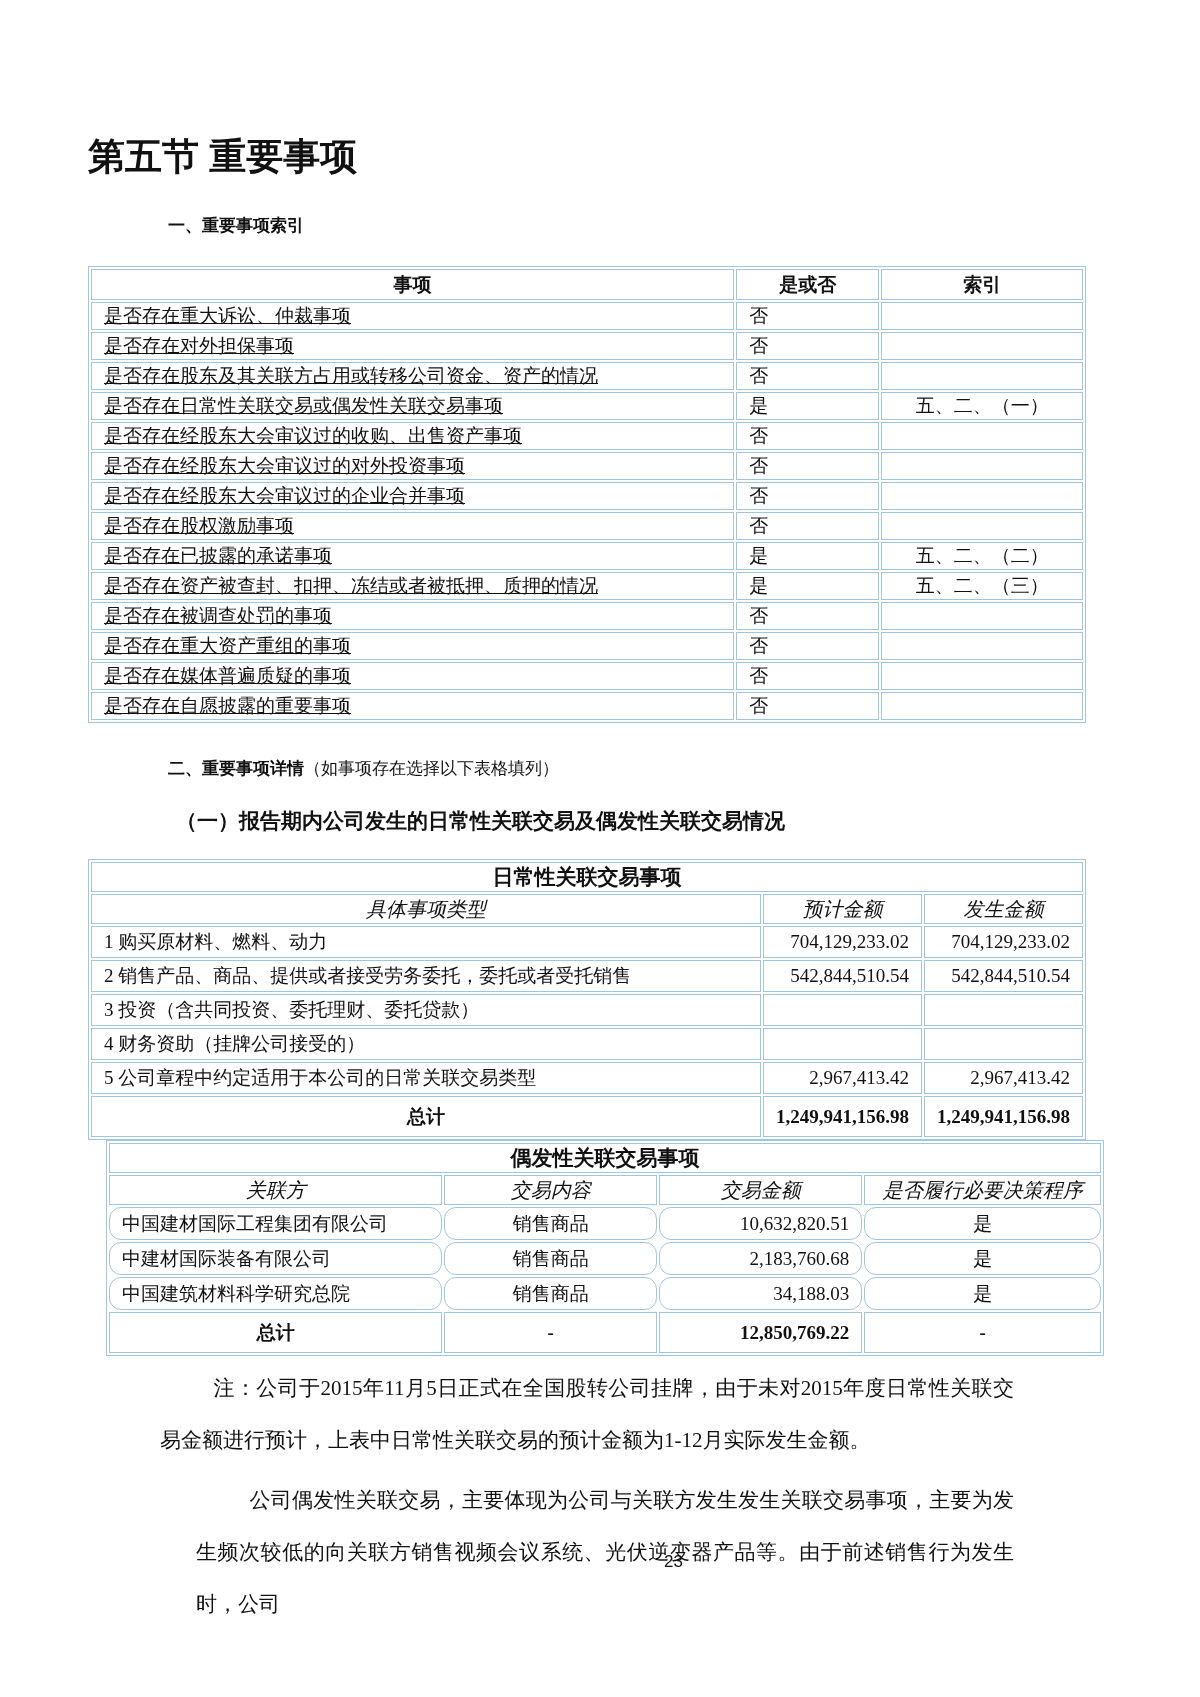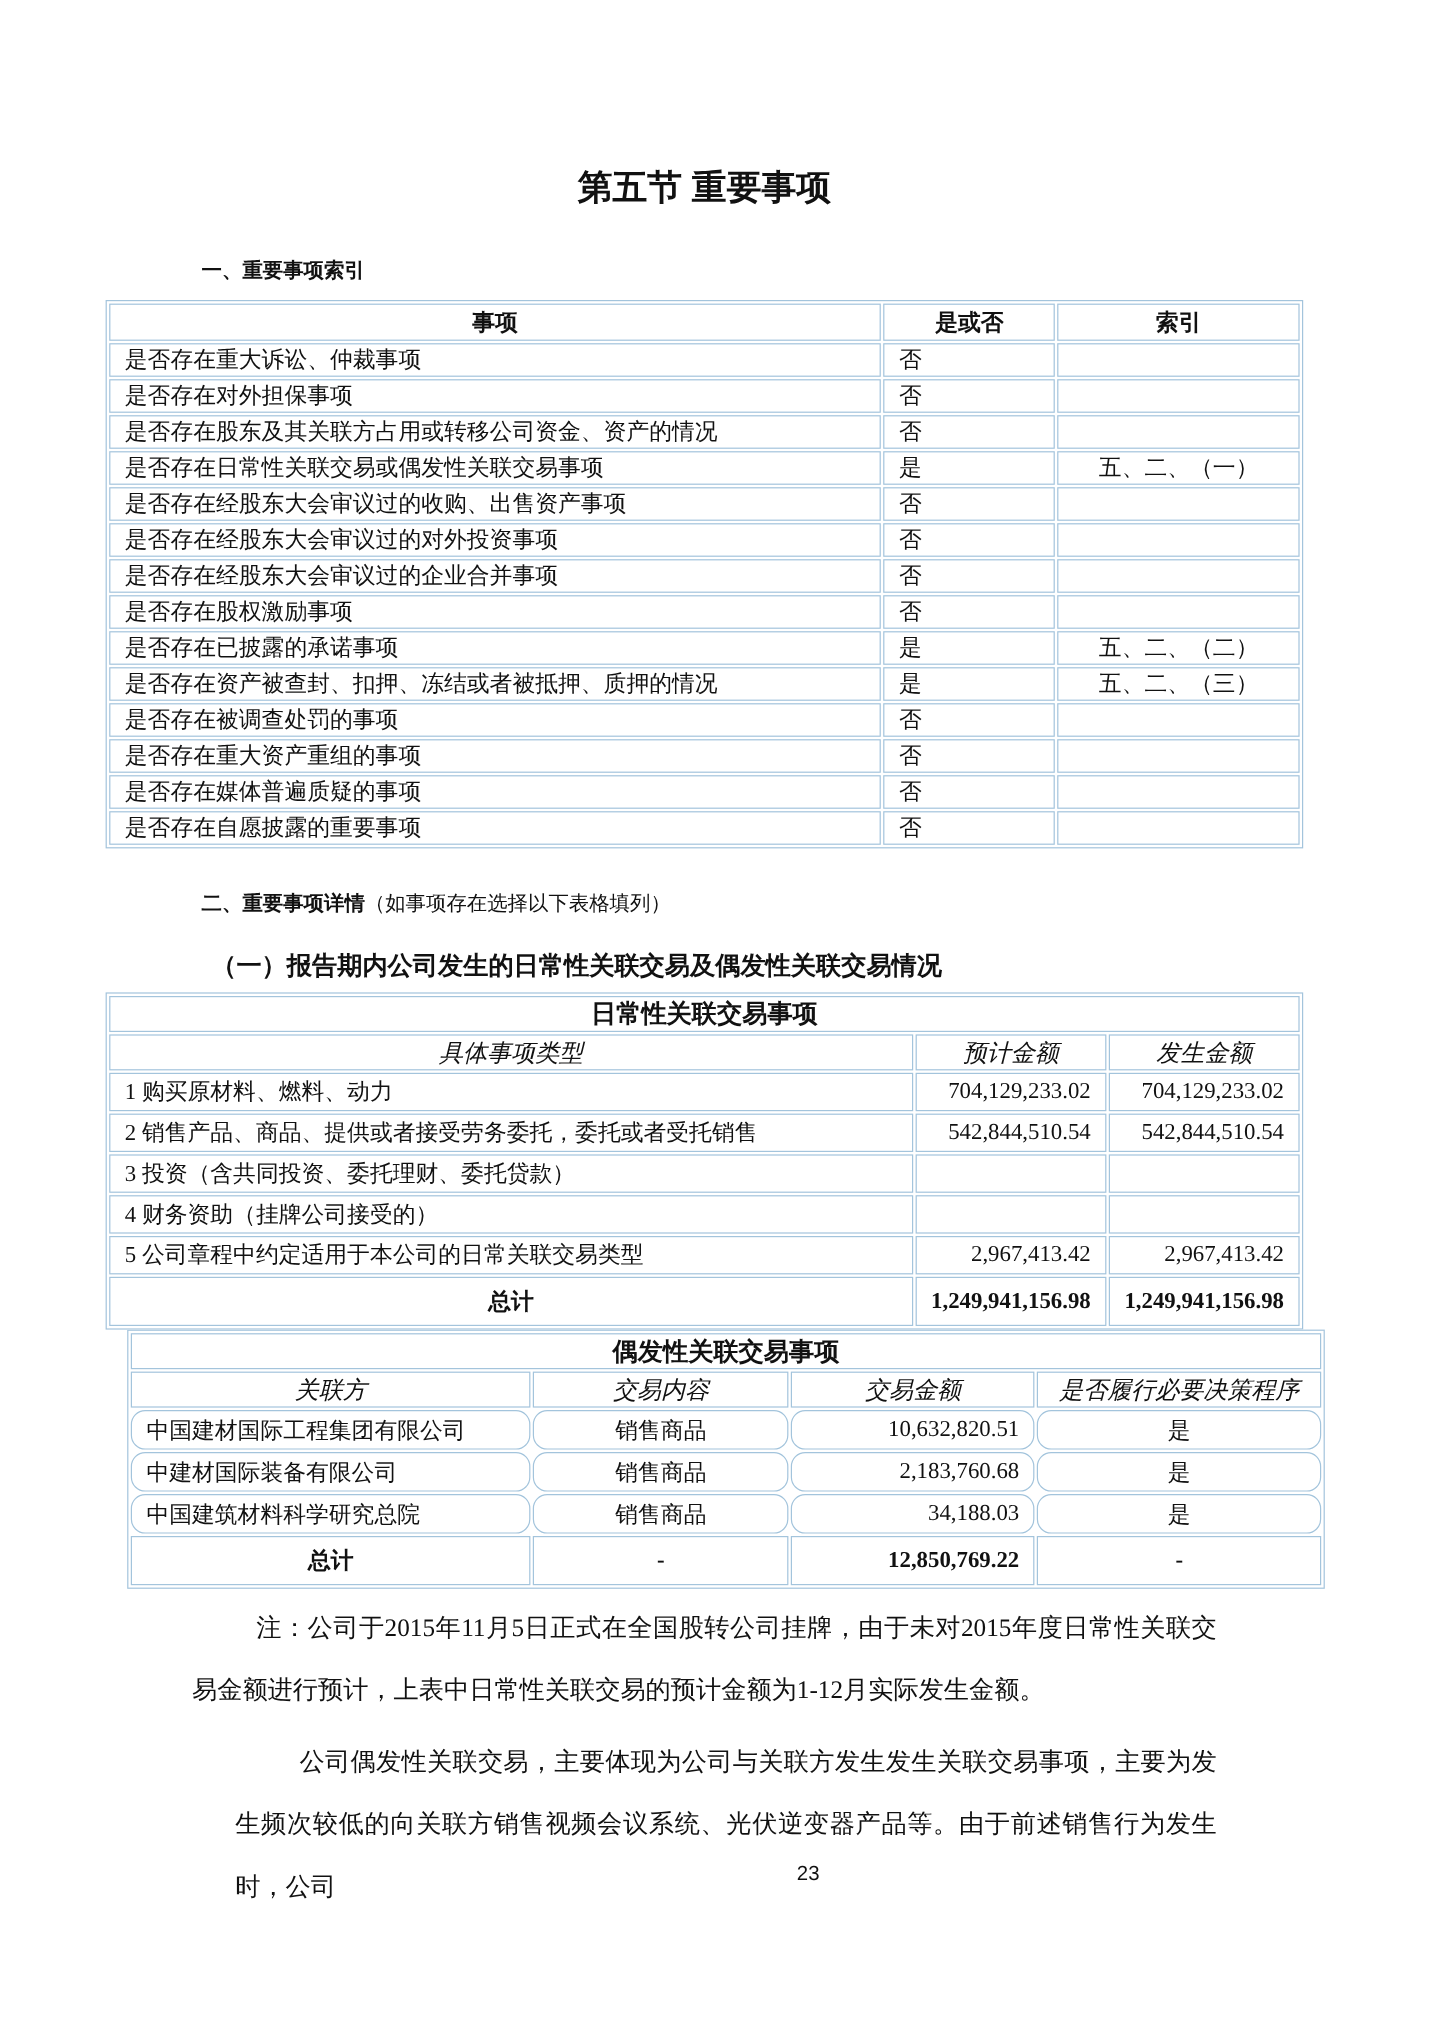--- a/index.html
+++ b/index.html
@@ -14,62 +14,62 @@
     position:relative;
     width:1200px;height:1697px;
     background:#ffffff;
     color:var(--ink);
     font-family:var(--serif);
     overflow:hidden;
   }
   .doc-title{
     padding-top:134px;
     margin-left:88px;width:998px;
-    text-align:center;
+    text-align:left;
     font-family:var(--sans);
-    font-weight:700;font-size:29px;line-height:46px;
+    font-weight:700;font-size:37px;line-height:46px;
   }
   .content{margin-left:88px;width:998px;}
   .h-sec{
     margin:30px 0 0 80px;
     font-family:var(--sans);
     font-weight:700;font-size:17px;line-height:32px;
   }
   .h-sec .note-part{font-weight:400;}
   .h-sub{
     margin:22px 0 0 88px;
     font-family:var(--serif);
     font-weight:700;font-size:21px;line-height:28px;
   }
   table.tbl{
     width:100%;
     table-layout:fixed;
     border-collapse:separate;
     border-spacing:2px;
     border:1px solid var(--tbl-border);
     background:#ffffff;
-    margin-top:8px;
+    margin-top:24px;
   }
   table.tbl td,table.tbl th{
     border:1px solid var(--tbl-border);
     font-size:19px;
     padding:0 12px;
     vertical-align:middle;
     overflow:hidden;
     white-space:nowrap;
   }
   
   .index-tbl th{
     height:31px;
     font-family:var(--sans);
     font-weight:700;font-size:20px;
     text-align:center;
   }
   .index-tbl td{height:28px;font-family:var(--serif);}
-  .index-tbl .c-item{text-align:left;}
+  .index-tbl .c-item{text-align:left;text-decoration:underline;}
   .index-tbl .c-yn{text-align:left;}
   .index-tbl .c-idx{text-align:center;}
   
   .rel-tbl{margin-top:6px;}
   .rel-tbl + .rel-tbl{margin-top:0;margin-left:18px;}
   .rel-tbl .sec-row td{
     height:30px;
     text-align:center;
     font-weight:700;font-size:21px;
   }

